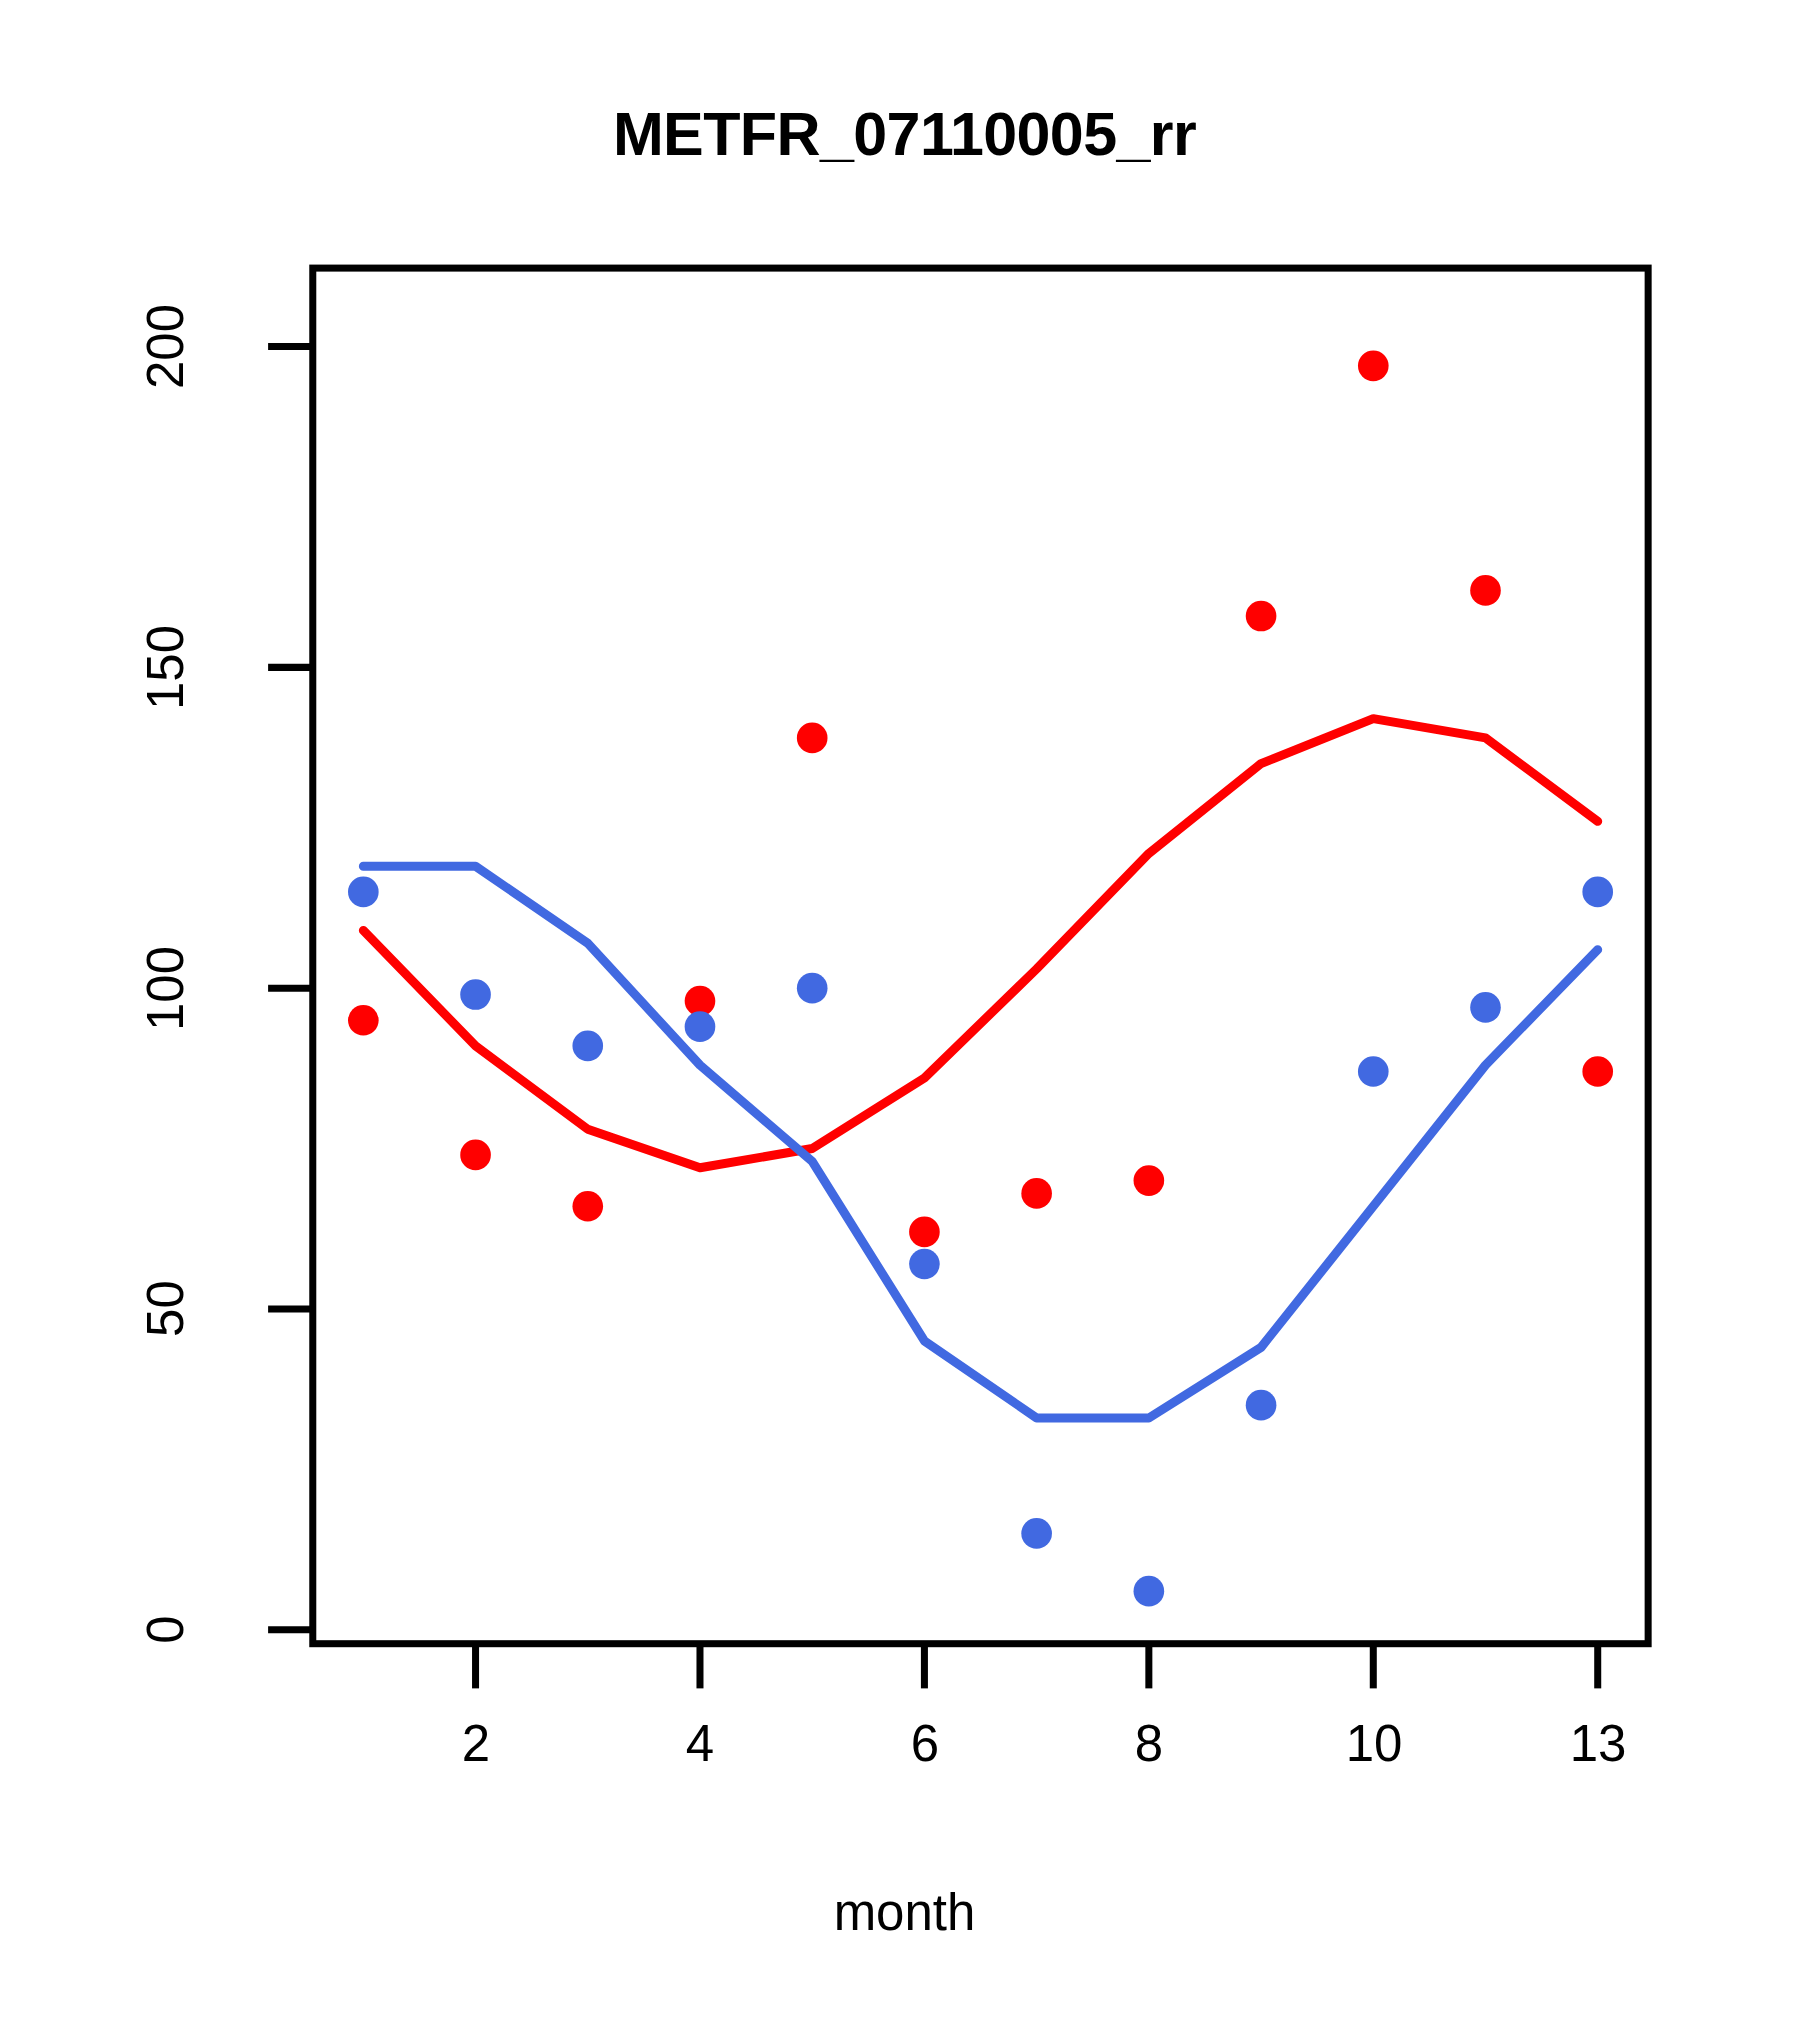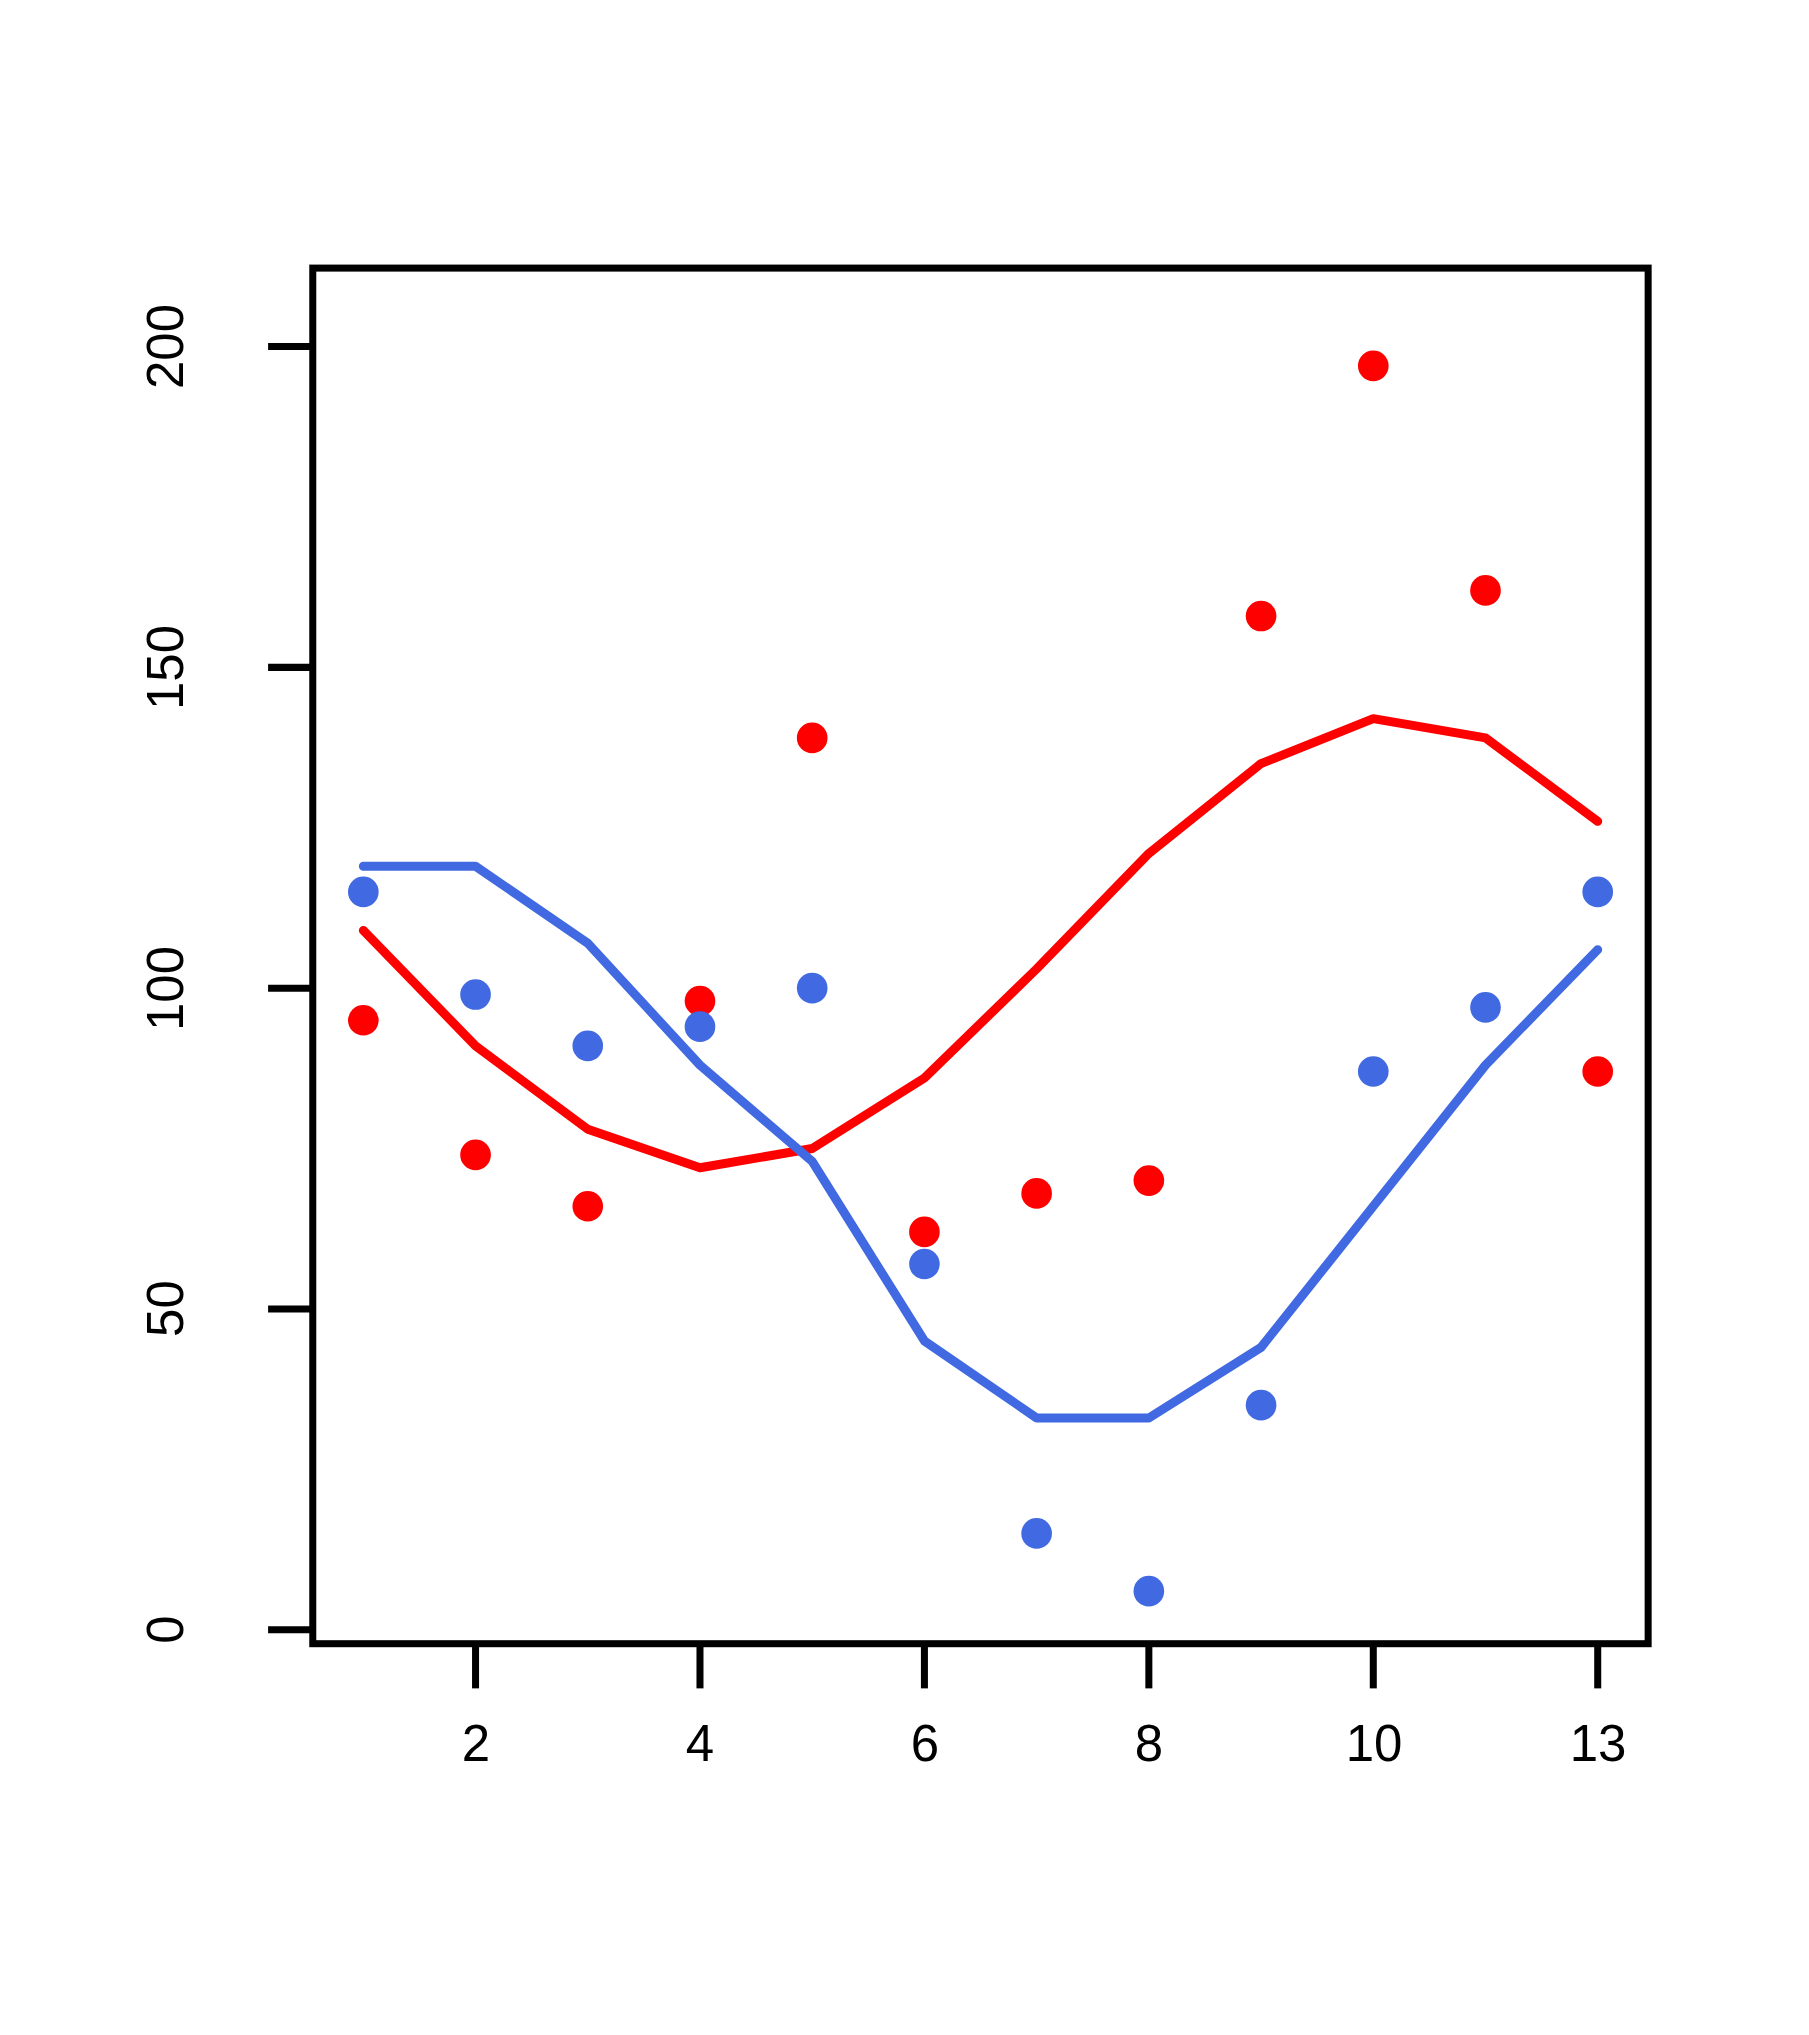--- a/index.html
+++ b/index.html
@@ -63,20 +63,21 @@
     width: 1809px;
     height: 2035px;
     display: block;
   }
 </style>
 </head>
 <body>
 
 <div id="plot-root">
 
+  <div id="chart-title">METFR_07110005_rr</div>
 
   <svg id="plot-svg" viewBox="0 0 2834 3188" preserveAspectRatio="none">
     <g id="axis-box-group">
       <rect id="plot-frame" x="490" y="420" width="2092" height="2155" fill="none" stroke="#000000" stroke-width="11"></rect>
     </g>
     <g id="y-ticks">
         <line x1="420" x2="490" y1="2553" y2="2553" stroke="#000000" stroke-width="11"></line>
         <line x1="420" x2="490" y1="2050.5" y2="2050.5" stroke="#000000" stroke-width="11"></line>
         <line x1="420" x2="490" y1="1548" y2="1548" stroke="#000000" stroke-width="11"></line>
         <line x1="420" x2="490" y1="1045.5" y2="1045.5" stroke="#000000" stroke-width="11"></line>
@@ -131,15 +132,16 @@
     </div>
   <div id="x-tick-labels">
       <div class="xtick-label" style="width: 166px; left: 393px; top: 1714px;">2</div>
       <div class="xtick-label" style="width: 166px; left: 617px; top: 1714px;">4</div>
       <div class="xtick-label" style="width: 166px; left: 842px; top: 1714px;">6</div>
       <div class="xtick-label" style="width: 166px; left: 1066px; top: 1714px;">8</div>
       <div class="xtick-label" style="width: 166px; left: 1291px; top: 1714px; text-align: center;">10</div>
       <div class="xtick-label" style="width: 166px; left: 1515px; top: 1714px;">13</div>
     </div>
 
+  <div id="xlabel">month</div>
 
 </div>
 
 
 </body></html>

